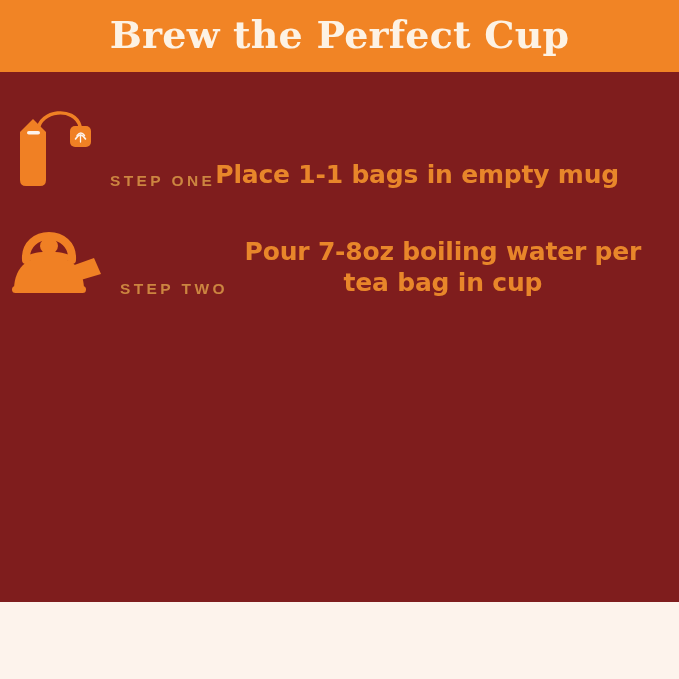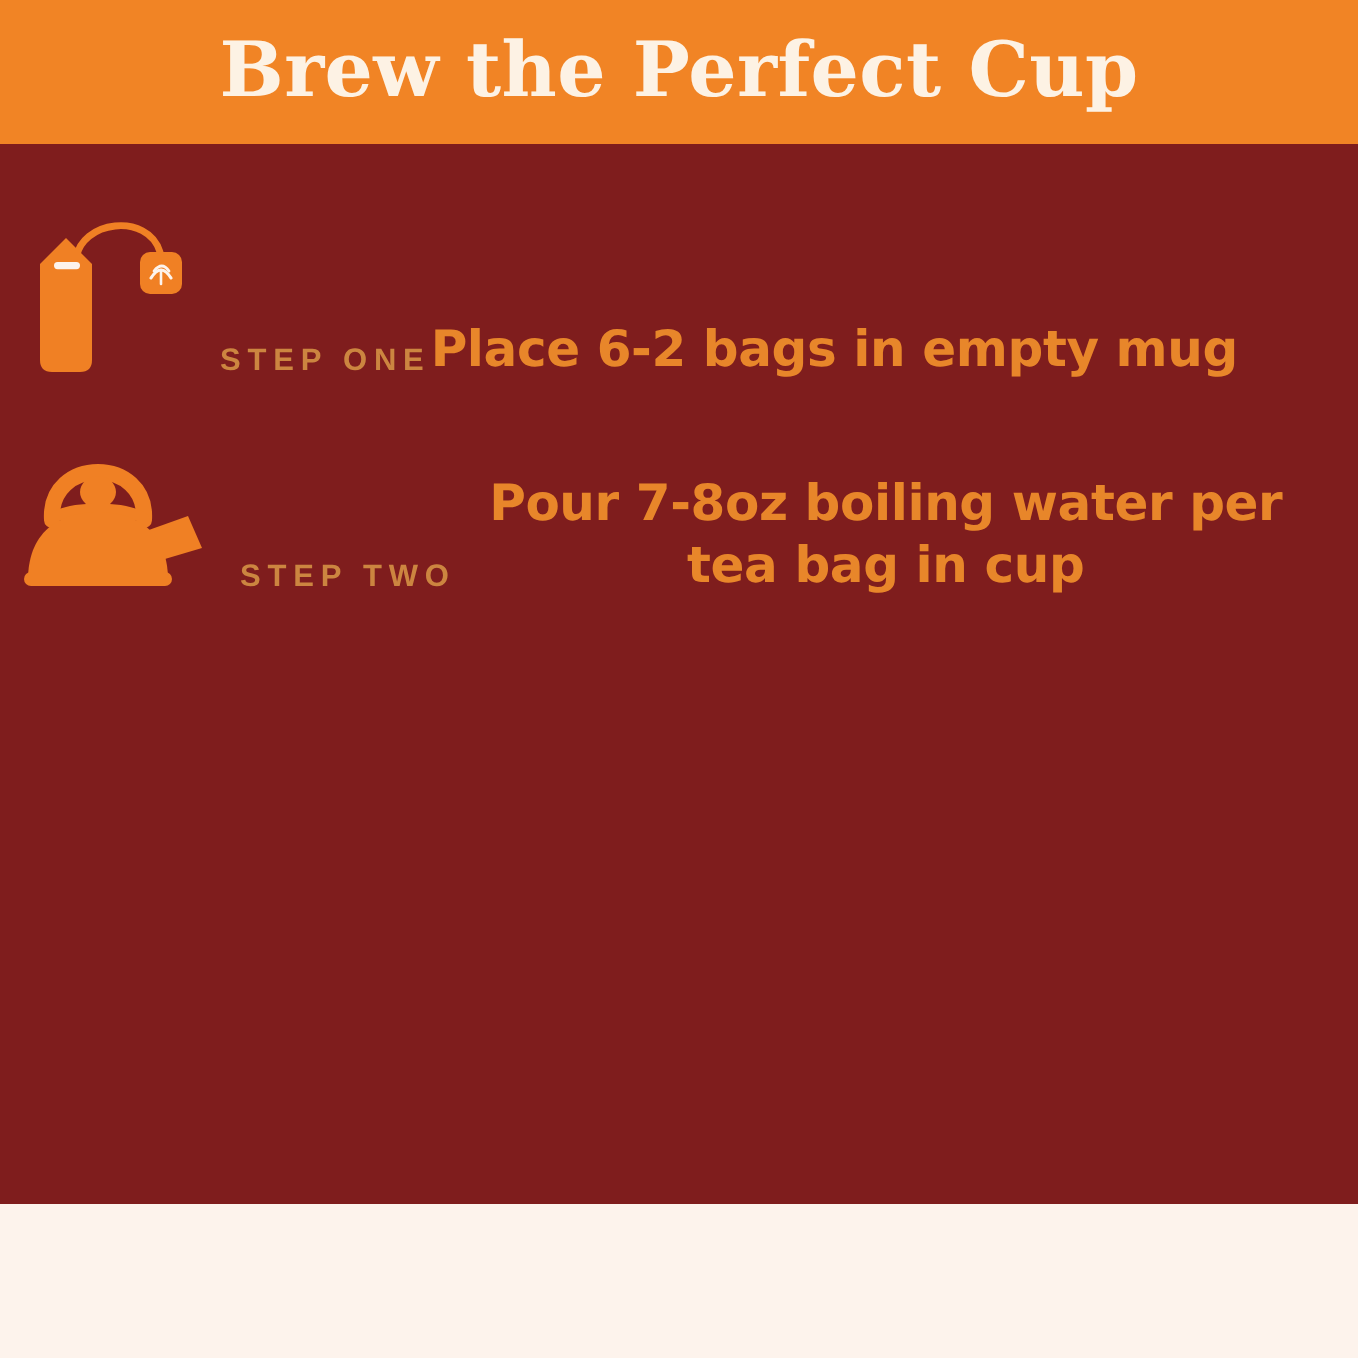--- a/index.html
+++ b/index.html
@@ -115,21 +115,21 @@
                    L46 76
                    Q46 82 40 82
                    L26 82
                    Q20 82 20 76
                    Z" fill="#F08024"></path>
 
           <rect x="27" y="27" width="13" height="3.6" rx="1.8" fill="#FDF3EC"></rect>
         </svg>
       </span>
       <div class="step-label">STEP ONE</div>
-      <div class="step-text">Place 6-2 bags in empty mug</div>
+      <div class="step-text">Place 1-1 bags in empty mug</div>
     </div>
 
     <div class="step step-2">
       <span class="step-icon">
         <svg width="120" height="82" viewBox="0 0 120 82" xmlns="http://www.w3.org/2000/svg">
 
           <path d="M26 44 C 24 12, 74 12, 72 44" fill="none" stroke="#F08024" stroke-width="8" stroke-linecap="round"></path>
 
           <ellipse cx="49" cy="30" rx="9" ry="8" fill="#F08024"></ellipse>
 

